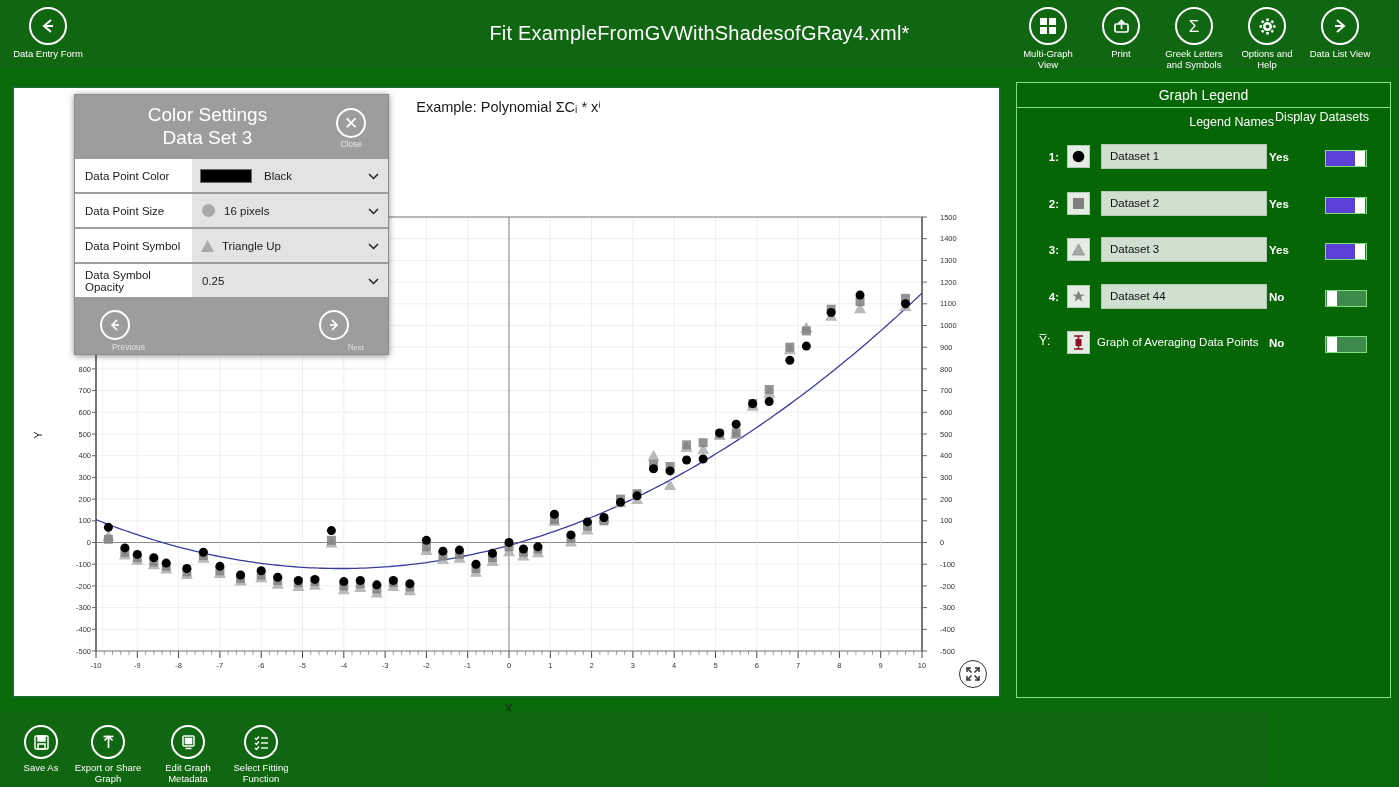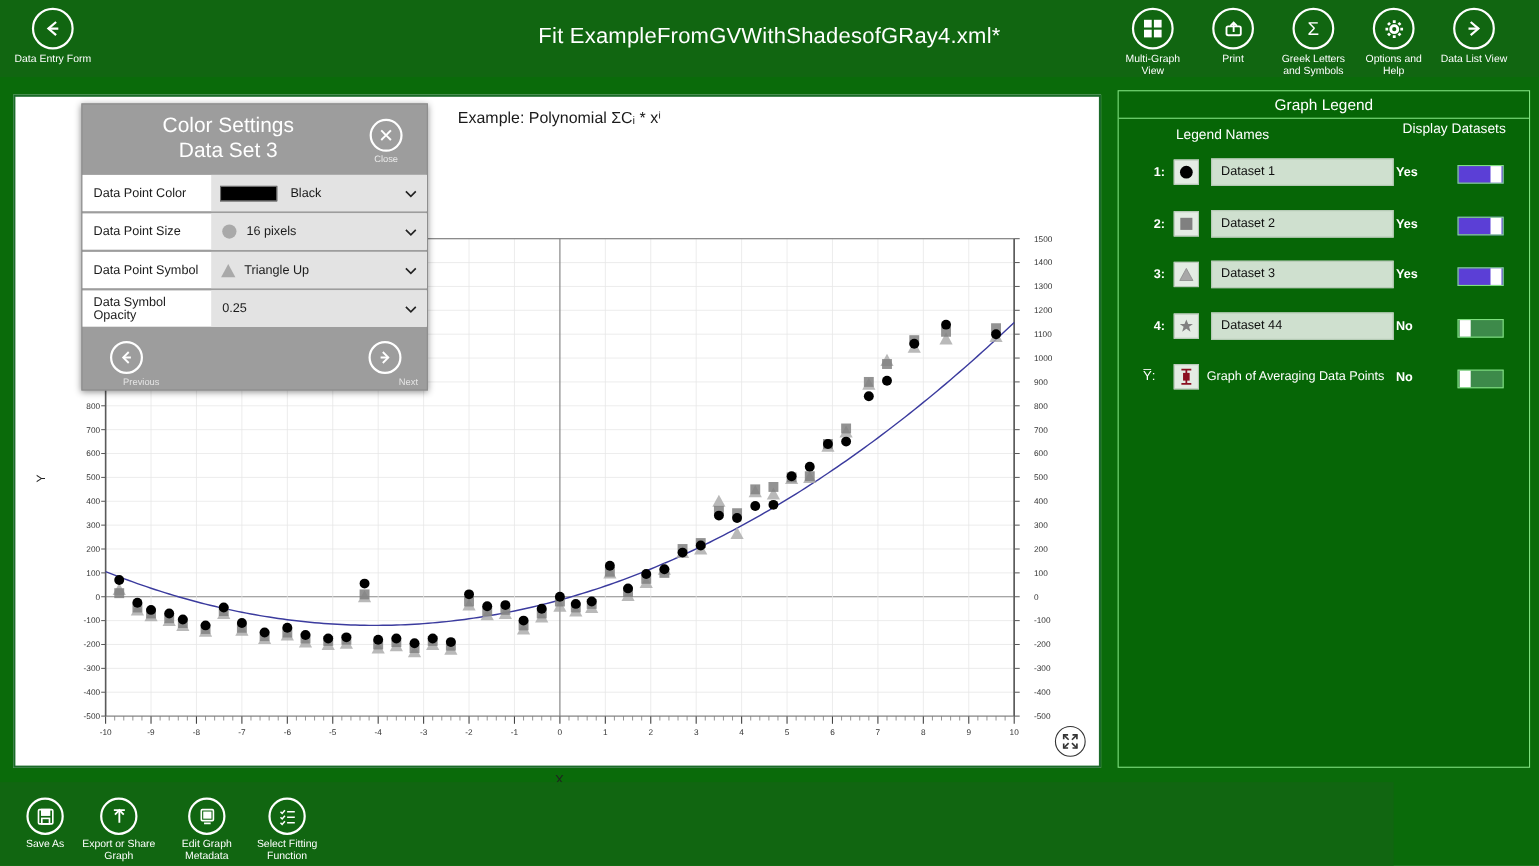--- a/index.html
+++ b/index.html
@@ -123,21 +123,21 @@
     position: absolute; left: 1016px; top: 82px; width: 375px; height: 616px;
     background: #066606; border: 1.5px solid #7fe07f;
   }
   #legend-title {
     height: 25px; line-height: 25px; text-align: center;
     color: #ffffff; font-size: 14px; border-bottom: 1.5px solid #7fe07f;
   }
   #legend-colheads { position: relative; height: 30px; }
   #lh-names {
     position: absolute; left: 52px; top: 7px; width: 205px;
-    text-align: left; color: #ffffff; font-size: 12.5px;
+    text-align: right; color: #ffffff; font-size: 12.5px;
   }
   #lh-display {
     position: absolute; left: 240px; top: 2px; width: 130px;
     text-align: center; color: #ffffff; font-size: 12.5px;
   }
   .lrow { position: relative; height: 46.5px; }
   .lrow .idx {
     position: absolute; left: 22px; top: 13px; width: 20px;
     text-align: right; color: #ffffff; font-size: 11.5px; font-weight: bold;
   }
@@ -747,21 +747,21 @@
   <div id="dlg-footer">
     <div class="navbtn" style="left:10px;">
       <div class="ring">
         <svg width="16" height="16" viewBox="0 0 16 16">
             <path d="M10 3 L5 8 L10 13" fill="none" stroke="#fff" stroke-width="1.7"></path>
             <path d="M5 8 H12" stroke="#fff" stroke-width="1.7"></path>
           </svg>
       </div>
       <div class="lbl">Previous</div>
     </div>
-    <div class="navbtn" style="right:8px;">
+    <div class="navbtn" style="right:24px;font-family:Liberation Serif, serif;">
       <div class="ring">
         <svg width="16" height="16" viewBox="0 0 16 16">
             <path d="M6 3 L11 8 L6 13" fill="none" stroke="#fff" stroke-width="1.7"></path>
             <path d="M4 8 H11" stroke="#fff" stroke-width="1.7"></path>
           </svg>
       </div>
       <div class="lbl">Next</div>
     </div>
   </div>
 </div>

